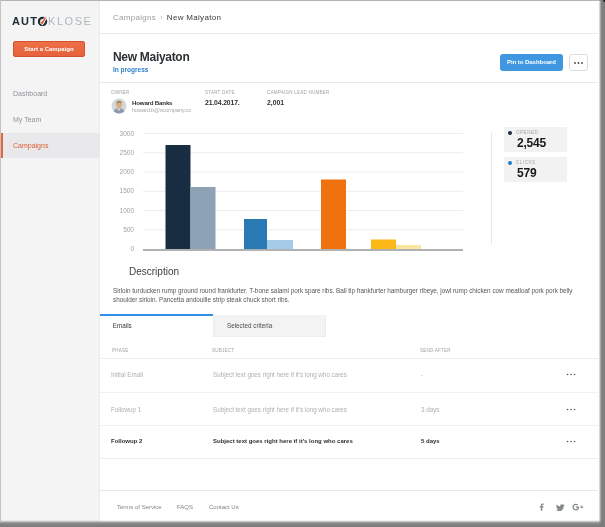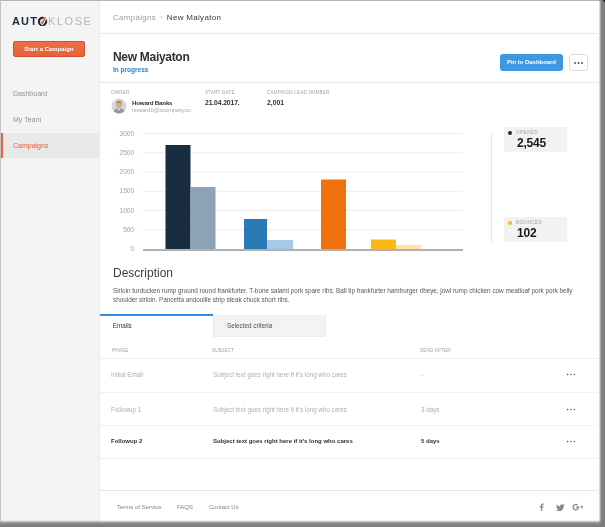--- a/index.html
+++ b/index.html
@@ -50,21 +50,21 @@
 .dot { position:absolute; left:3.5px; top:3.5px; width:4px; height:4px; border-radius:50%; }
 .card .clbl { position:absolute; left:12px; top:3px; font-size:9px; letter-spacing:1.1px; color:#9da2a6; transform:scale(0.5); transform-origin:0 0; white-space:nowrap; }
 .card .num { position:absolute; left:13px; top:9.8px; font-size:12px; font-weight:bold; color:#17191b; line-height:12px; letter-spacing:-0.2px; }
 #card1 { top:97px; } #card2 { top:127px;text-align:right; } #card3 { top:157px; } #card4 { top:187px; } #card5 { top:217px; }
 #card1 .dot { background:#fff; border:1px solid #3c4248; width:4px; height:4px; }
 #card2 .dot { background:#182c42; }
 #card3 .dot { background:#1f7ac4; }
 #card4 .dot { background:#f4660a; }
 #card5 .dot { background:#fcb817; }
 
-#desc-h { left:113px; top:265.5px; font-size:12px; color:#3a3f43; }
+#desc-h { left:129px; top:265.5px; font-size:10px; color:#3a3f43; }
 #desc-p { left:113px; top:286px; font-size:6.4px; line-height:9px; color:#55595d; white-space:nowrap; letter-spacing:-0.03px; }
 
 #tab1 { left:100px; top:314px; width:113px; height:23px; background:#fff; border-top:2px solid #2f8fe8; }
 #tab2 { left:213px; top:315px; width:113px; height:22px; background:#f3f3f4; border:1px solid #ececee; border-top:none; }
 #tab1 span { position:absolute; left:12.8px; top:6px; font-size:6.3px; color:#33383c; }
 #tab2 span { position:absolute; left:13px; top:7px; font-size:6.3px; color:#4a4f53; }
 
 #th-phase { left:112px; top:347.6px; }
 #th-subject { left:212px; top:347.6px; }
 #th-send { left:420px; top:347.6px; }
@@ -164,24 +164,24 @@
     <rect x="296" y="119" width="25" height="4" fill="#fbe3a0"></rect>
     <line x1="43" y1="124" x2="363" y2="124" stroke="#b1b1b1" stroke-width="2"></line>
   </svg>
   <div class="abs" id="vsep"></div>
 
   <div class="abs card" id="card2">
       <span class="dot"></span>
       <span class="clbl">OPENED</span>
       <span class="num">2,545</span>
     </div>
-  <div class="abs card" id="card5">
+  <div class="abs card" id="card3">
       <span class="dot"></span>
-      <span class="clbl">BOUNCED</span>
-      <span class="num">102</span>
+      <span class="clbl">CLICKS</span>
+      <span class="num">579</span>
     </div>
 
   <div class="abs" id="desc-h">Description</div>
   <div class="abs" id="desc-p">Sirloin turducken rump ground round frankfurter. T-bone salami pork spare ribs. Ball tip frankfurter hamburger ribeye, jowl rump chicken cow meatloaf pork pork belly<br>shoulder sirloin. Pancetta andouille strip steak chuck short ribs.</div>
 
   <div class="abs" id="tab1">
       <span>Emails</span>
     </div>
   <div class="abs" id="tab2">
       <span>Selected criteria</span>

